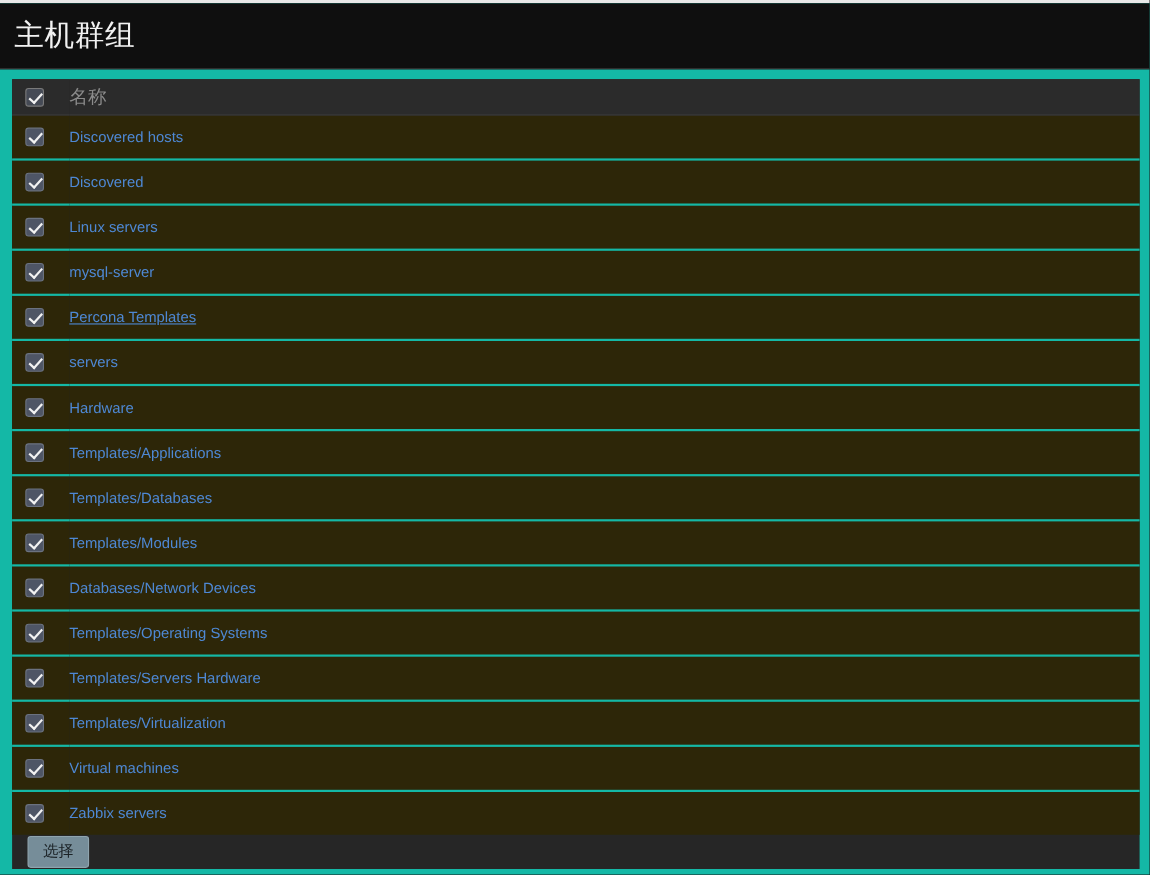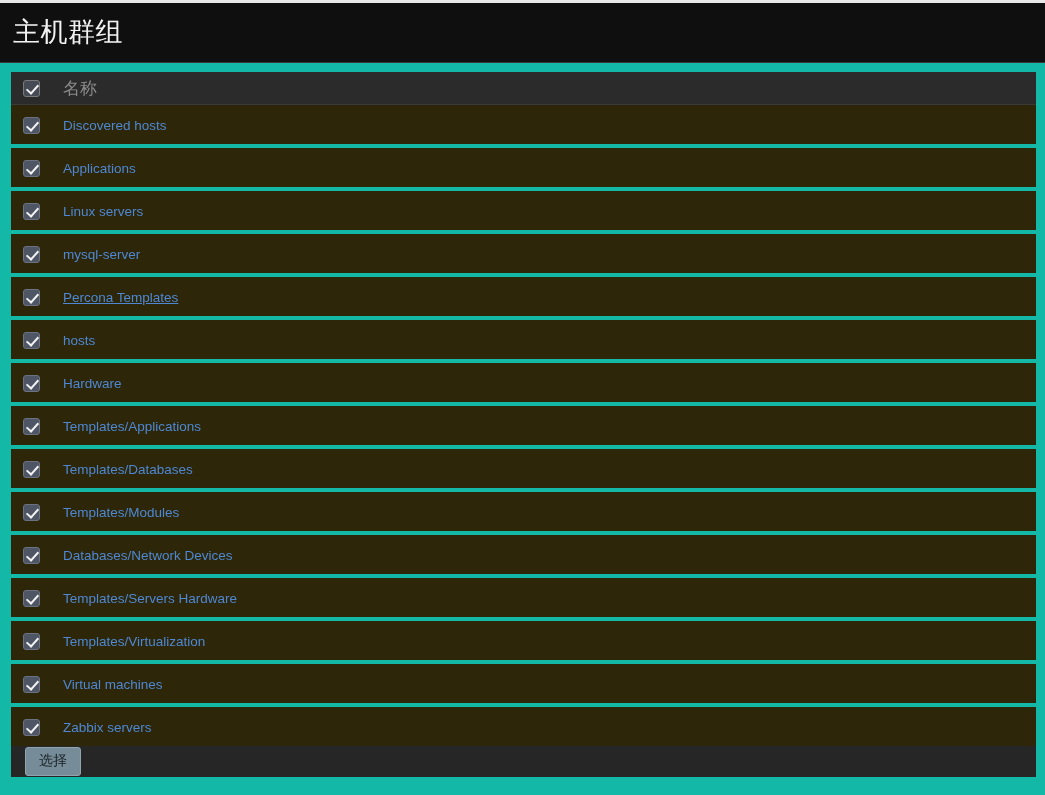--- a/index.html
+++ b/index.html
@@ -88,21 +88,21 @@
   }
 
   
   tbody tr {
     background: #2d2608;
   }
   tbody td {
     height: 39px;
     vertical-align: middle;
     padding: 0;
-    border-bottom: 4px solid #14b8a6;
+    border-bottom: 2px solid #14b8a6;
   }
   tbody tr:last-child td {
     border-bottom: none;
   }
 
   
   .cbx {
     width: 17px;
     height: 17px;
     box-sizing: border-box;
@@ -187,57 +187,61 @@
           </th>
         </tr>
       </thead>
       <tbody id="rows-body">
           <tr>
             <td class="col-check"><span class="cbx"></span></td>
             <td class="col-name"><span class="row-link">Discovered hosts</span></td>
           </tr>
           <tr>
             <td class="col-check"><span class="cbx"></span></td>
-            <td class="col-name"><span class="row-link">Applications</span></td>
+            <td class="col-name"><span class="row-link">Discovered</span></td>
           </tr>
           <tr>
             <td class="col-check"><span class="cbx"></span></td>
             <td class="col-name"><span class="row-link">Linux servers</span></td>
           </tr>
           <tr>
             <td class="col-check"><span class="cbx"></span></td>
             <td class="col-name"><span class="row-link">mysql-server</span></td>
           </tr>
           <tr>
             <td class="col-check"><span class="cbx"></span></td>
             <td class="col-name"><span class="row-link hovered">Percona Templates</span></td>
           </tr>
           <tr>
             <td class="col-check"><span class="cbx"></span></td>
-            <td class="col-name"><span class="row-link">hosts</span></td>
+            <td class="col-name"><span class="row-link">servers</span></td>
           </tr>
           <tr>
             <td class="col-check"><span class="cbx"></span></td>
             <td class="col-name"><span class="row-link">Hardware</span></td>
           </tr>
           <tr>
             <td class="col-check"><span class="cbx"></span></td>
             <td class="col-name"><span class="row-link">Templates/Applications</span></td>
           </tr>
           <tr>
             <td class="col-check"><span class="cbx"></span></td>
             <td class="col-name"><span class="row-link">Templates/Databases</span></td>
           </tr>
           <tr>
             <td class="col-check"><span class="cbx"></span></td>
             <td class="col-name"><span class="row-link">Templates/Modules</span></td>
           </tr>
           <tr>
             <td class="col-check"><span class="cbx"></span></td>
             <td class="col-name"><span class="row-link">Databases/Network Devices</span></td>
+          </tr>
+          <tr>
+            <td class="col-check"><span class="cbx"></span></td>
+            <td class="col-name"><span class="row-link">Templates/Operating Systems</span></td>
           </tr>
           <tr>
             <td class="col-check"><span class="cbx"></span></td>
             <td class="col-name"><span class="row-link">Templates/Servers Hardware</span></td>
           </tr>
           <tr>
             <td class="col-check"><span class="cbx"></span></td>
             <td class="col-name"><span class="row-link">Templates/Virtualization</span></td>
           </tr>
           <tr>

